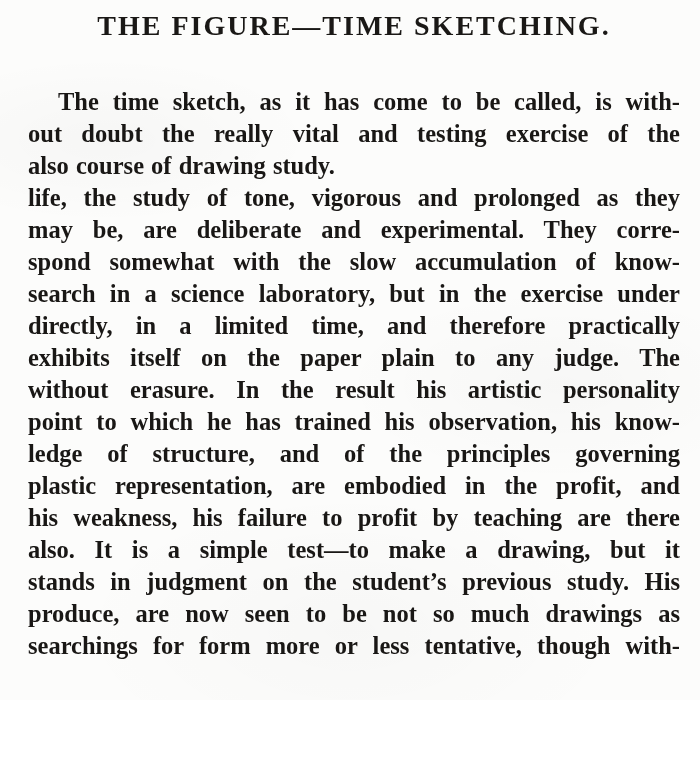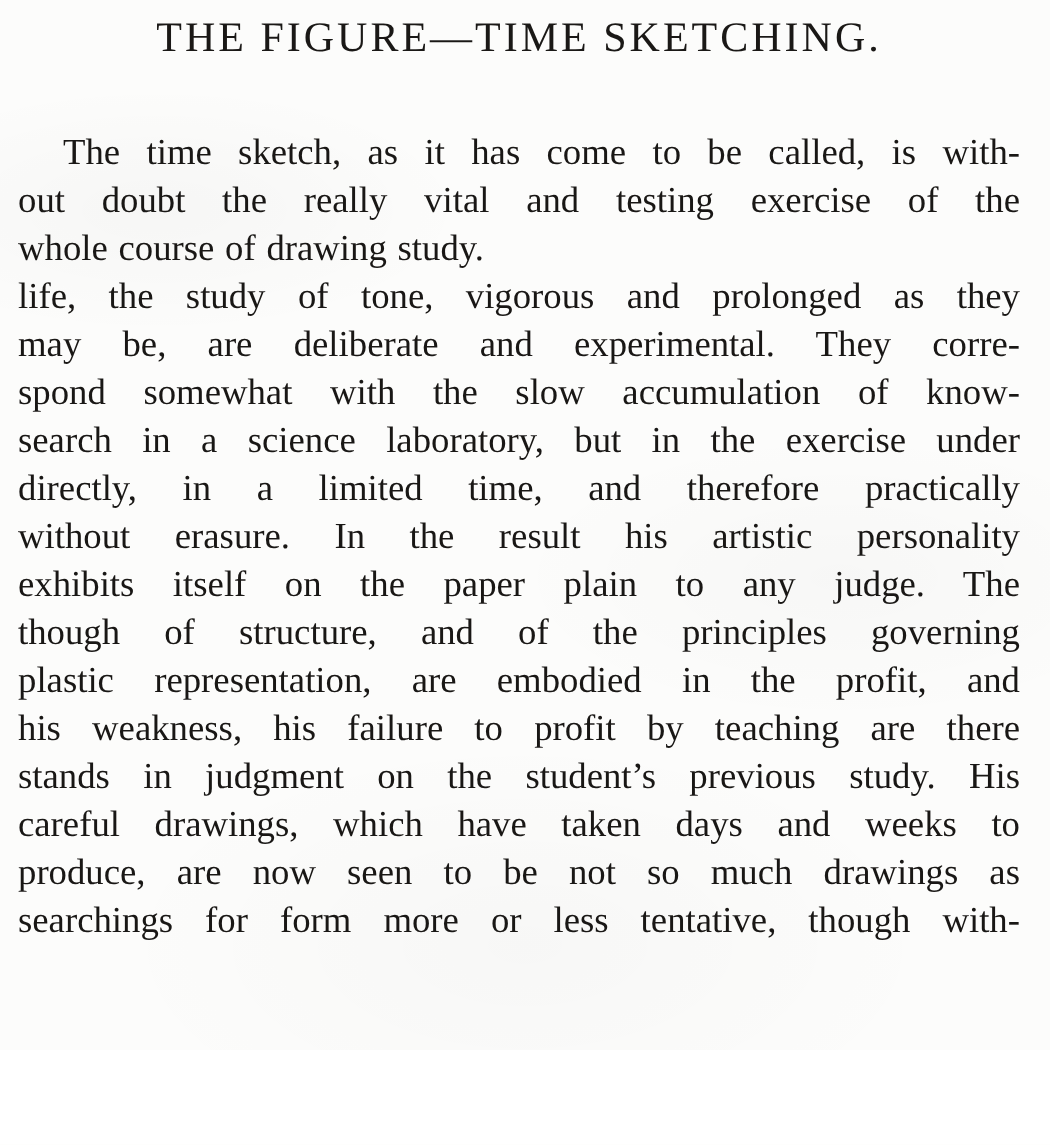--- a/index.html
+++ b/index.html
@@ -11,27 +11,28 @@
     height: 763px;
     background: #ffffff;
     overflow: hidden;
     font-family: "Liberation Serif", serif;
   }
   .page {
     position: relative;
     width: 700px;
     height: 700px;
     box-sizing: border-box;
-    padding: 6px 20px 0 12px;
+    padding: 6px 20px 0 28px;
     color: #171513;
     background:
       radial-gradient(ellipse 300px 120px at 15% 20%, rgba(0,0,0,0.025), transparent 70%),
       radial-gradient(ellipse 320px 140px at 80% 55%, rgba(0,0,0,0.02), transparent 70%),
       radial-gradient(ellipse 400px 200px at 50% 90%, rgba(0,0,0,0.02), transparent 70%),
       #fcfcfb;
+    font-weight: bold;
   }
   .page-title {
     text-align: center;
     font-size: 28px;
     letter-spacing: 2px;
     line-height: 40px;
     margin-bottom: 38px;
     white-space: nowrap;
     color: #1a1816;
   }
@@ -60,34 +61,35 @@
 
 <div class="page">
 
   <div class="page-title">THE FIGURE—TIME SKETCHING.</div>
 
   <div class="textblock">
 
     <div>
       <div class="line first">The time sketch, as it has come to be called, is with-</div>
       <div class="line">out doubt the really vital and testing exercise of the</div>
-      <div class="line para-end">whole course of drawing study.</div>
+      <div class="line para-end">also course of drawing study.</div>
     </div>
 
     <div>
       <div class="line">life, the study of tone, vigorous and prolonged as they</div>
       <div class="line">may be, are deliberate and experimental.  They corre-</div>
       <div class="line">spond somewhat with the slow accumulation of know-</div>
       <div class="line">search in a science laboratory, but in the exercise under</div>
       <div class="line">directly, in a limited time, and therefore practically</div>
+      <div class="line">exhibits itself on the paper plain to any judge.  The</div>
       <div class="line">without erasure.  In the result his artistic personality</div>
-      <div class="line">exhibits itself on the paper plain to any judge.  The</div>
-      <div class="line">though of structure, and of the principles governing</div>
+      <div class="line">point to which he has trained his observation, his know-</div>
+      <div class="line">ledge of structure, and of the principles governing</div>
       <div class="line">plastic representation, are embodied in the profit, and</div>
       <div class="line">his weakness, his failure to profit by teaching are there</div>
+      <div class="line">also.  It is a simple test—to make a drawing, but it</div>
       <div class="line">stands in judgment on the student’s previous study.  His</div>
-      <div class="line">careful drawings, which have taken days and weeks to</div>
       <div class="line">produce, are now seen to be not so much drawings as</div>
       <div class="line">searchings for form more or less tentative, though with-</div>
     </div>
 
   </div>
 </div>
 
 </body></html>

